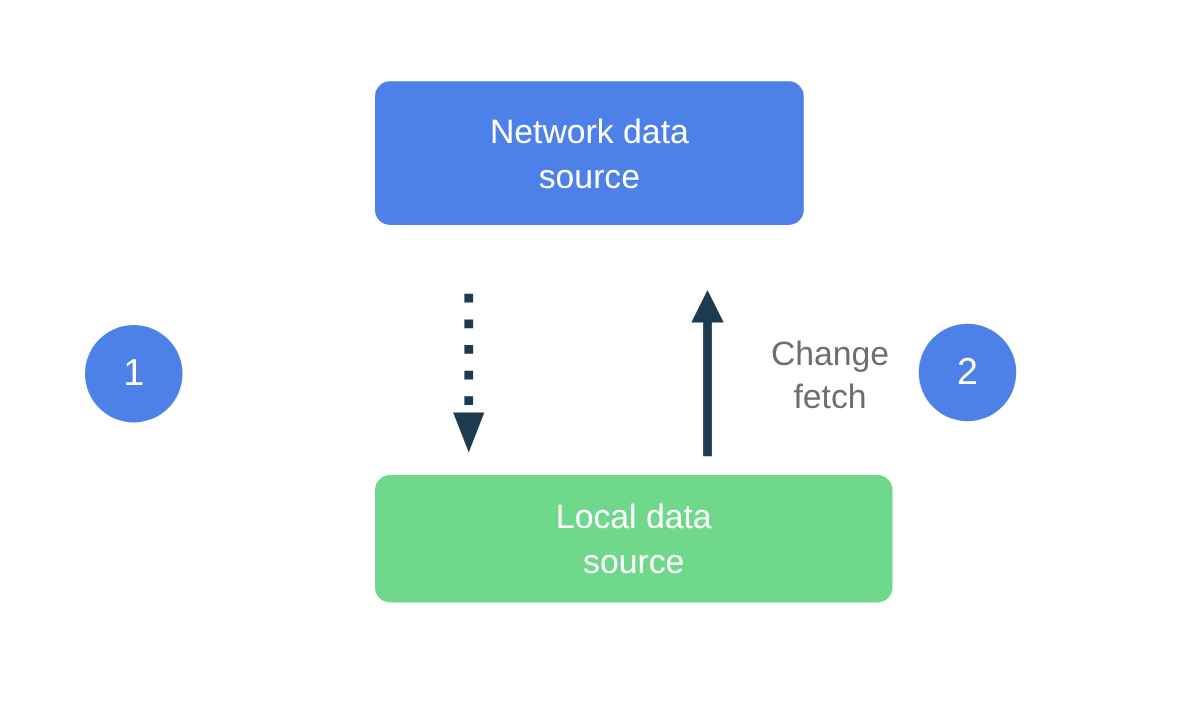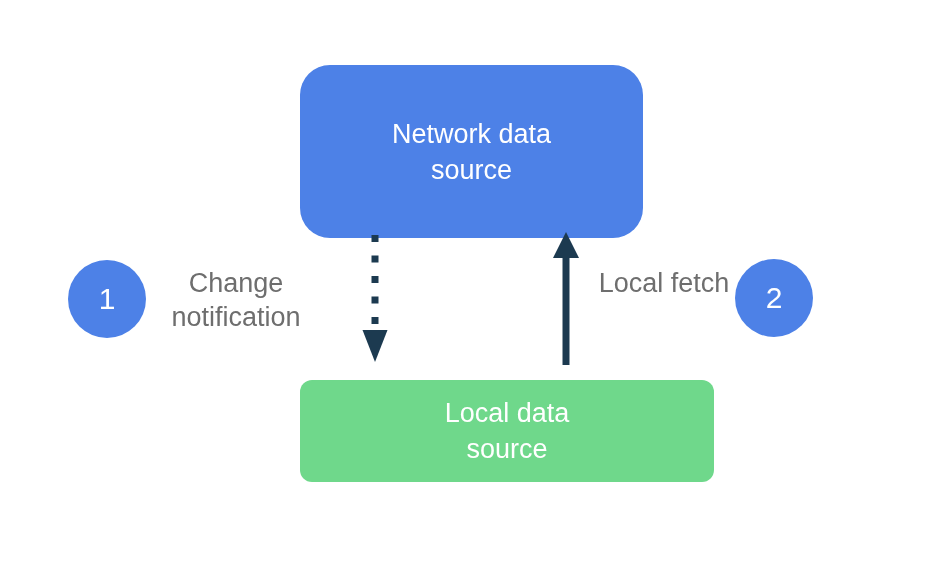--- a/index.html
+++ b/index.html
@@ -12,21 +12,21 @@
   .canvas { position: absolute; left: 0; top: 0; width: 946px; height: 580px; }
 
   
   .node {
     position: absolute; border-radius: 12px;
     display: flex; align-items: center; justify-content: center;
     text-align: center;
     color: var(--box-text, #ffffff);
     font-size: 27px; line-height: 36px;
   }
-  .node-network { left: 300px; top: 65px;  width: 343px; height: 173px; background: var(--network-box, #4D81E7); border-radius: 30px; }
+  .node-network { left: 300px; top: 65px;  width: 343px; height: 115px; background: var(--network-box, #4D81E7); }
   .node-local   { left: 300px; top: 380px; width: 414px; height: 102px; background: var(--local-box, #6FD88B); }
   .node-label { max-width: 200px; }
 
   
   .arrow-layer { position: absolute; left: 0; top: 0; width: 946px; height: 580px; pointer-events: none; }
   .dotted-line { stroke: var(--arrow, #1C3A50); stroke-width: 7; stroke-dasharray: 7 13.5; fill: none; }
   .solid-line  { stroke: var(--arrow, #1C3A50); stroke-width: 7; fill: none; }
   .arrow-head  { fill: var(--arrow, #1C3A50); stroke: none; }
 
   
@@ -68,20 +68,19 @@
     </g>
     <g>
       <line class="solid-line" x1="566" y1="365" x2="566" y2="256"></line>
       <polygon class="arrow-head" points="553,258 579,258 566,232"></polygon>
     </g>
   </svg>
 
   <div class="step-circle step-1">
     <span>1</span>
   </div>
-  <div class="step-label label-1">Change notification</div>
 
   <div class="step-circle step-2">
     <span>2</span>
   </div>
-  <div class="step-label label-2">Local fetch</div>
+  <div class="step-label label-2">Change fetch</div>
 
 </div>
 
 </body></html>

